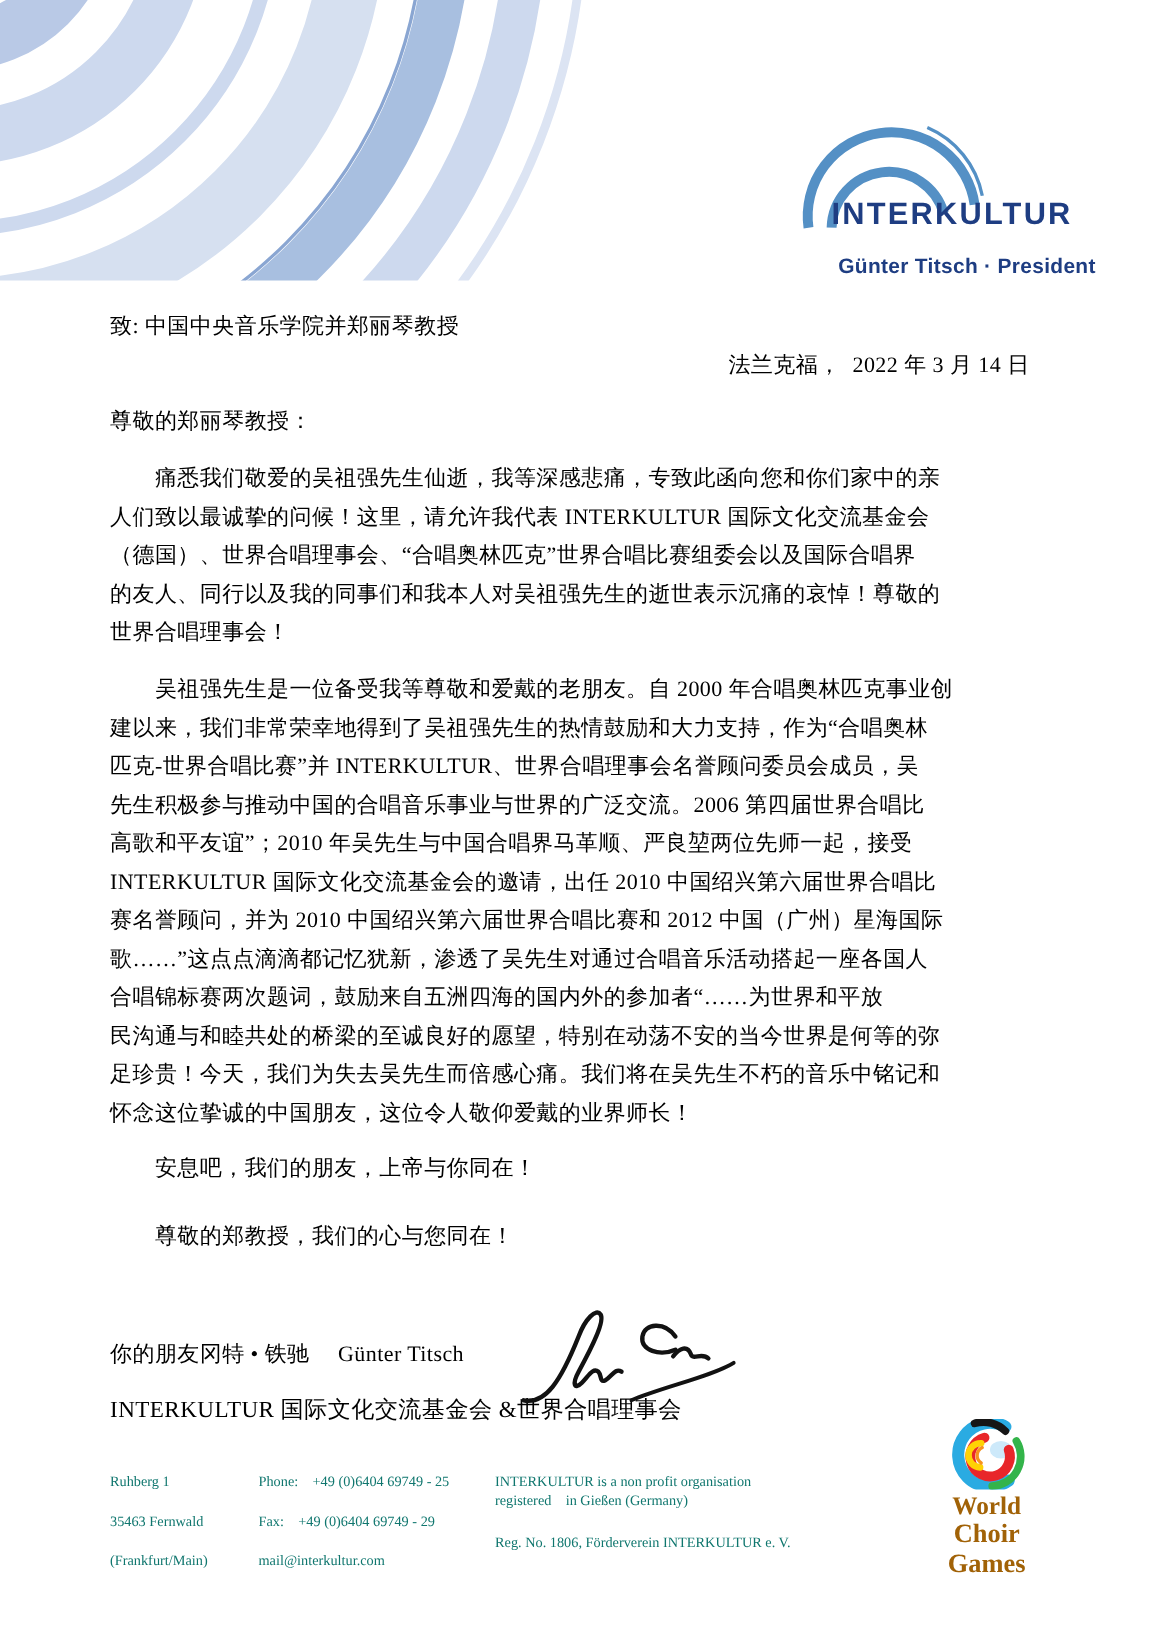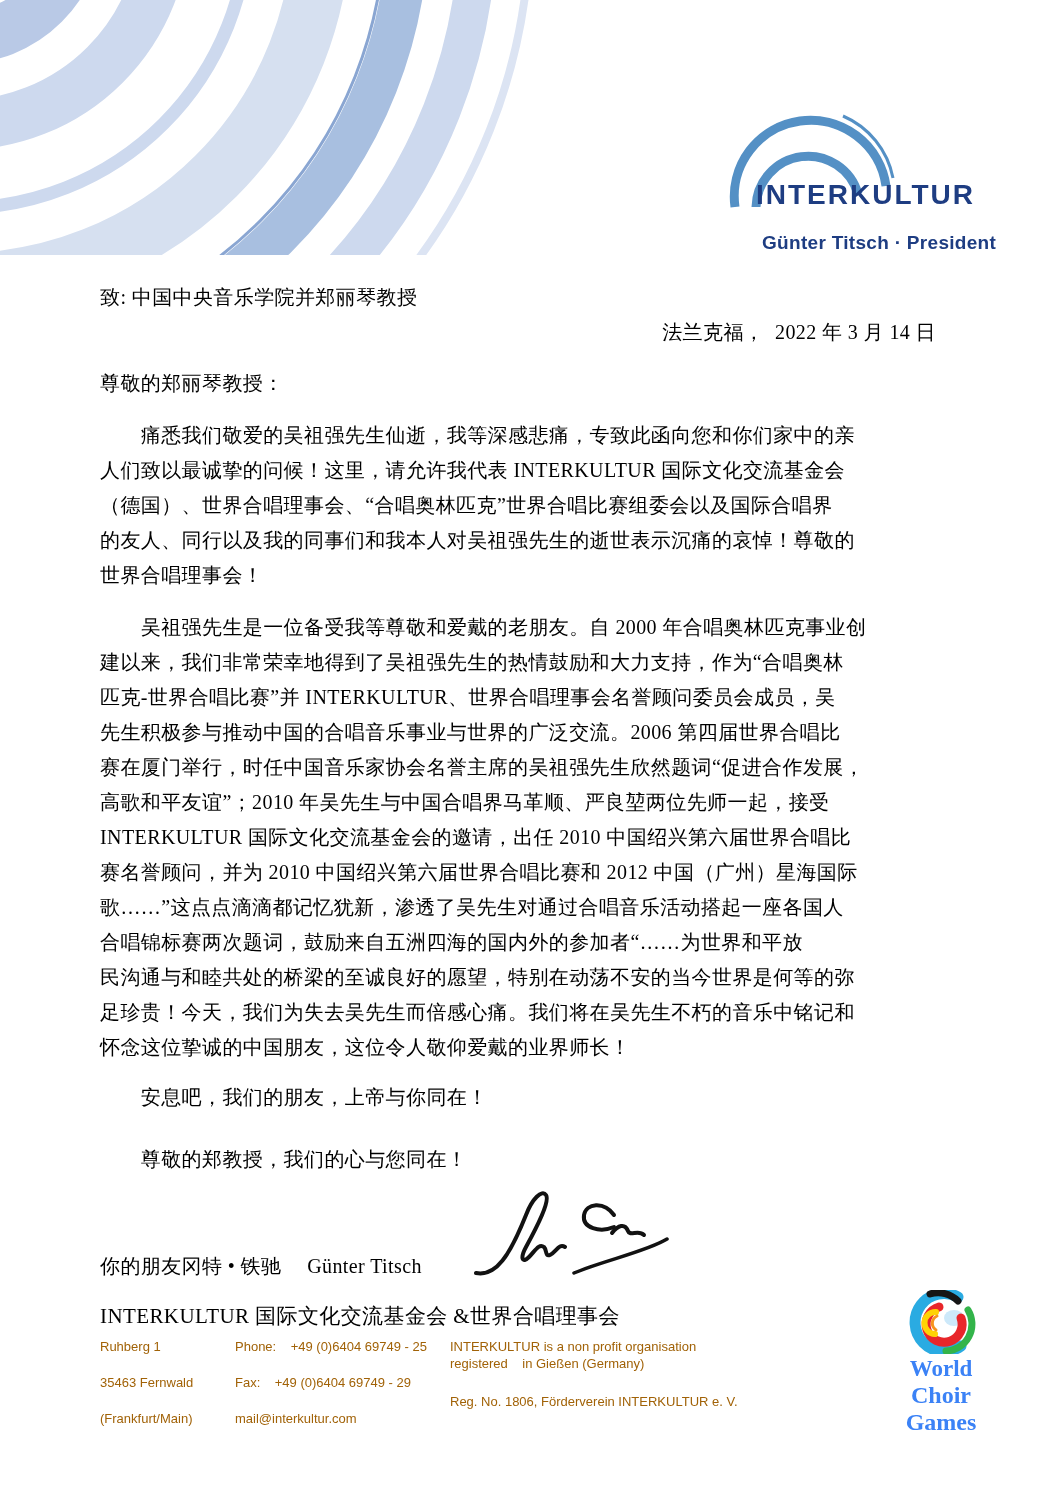--- a/index.html
+++ b/index.html
@@ -27,32 +27,32 @@
   .para{margin-top:17px;}
   .closing{margin-top:15px;}
   .closing2{margin-top:27px;}
   .signer{margin-top:72px;white-space:pre;}
   .org{margin-top:15px;font-size:21px;white-space:pre;}
 
   .signature{position:absolute;left:462px;top:1181px;}
 
   
   .footer{position:absolute;left:100px;top:1338px;width:880px;height:130px;
-          font-family:Liberation Sans, sans-serif;font-size:13px;
-          line-height:17px;color:#a16207;}
+          font-family:Liberation Serif, serif;font-size:13px;
+          line-height:17px;color:#0f766e;}
   .fcol{position:absolute;top:0;}
   .fcol-address{left:0;width:130px;}
   .fcol-contact{left:135px;width:210px;}
   .fcol-legal{left:350px;width:300px;}
   .footer .tline{min-height:17px;margin-bottom:19px;white-space:pre-wrap;}
   .legal-p{white-space:pre-wrap;margin-bottom:21px;}
 
   
-  .wcg{position:absolute;left:876px;top:1290px;width:130px;height:120px;
-       font-family:"Liberation Serif","DejaVu Serif",serif;color:#3b82f6;text-align:center;}
+  .wcg{position:absolute;left:832px;top:1290px;width:130px;height:120px;
+       font-family:"Liberation Serif","DejaVu Serif",serif;color:#a16207;text-align:center;}
   .wcg svg{display:block;margin:0 auto;}
   .wcg-t1{font-size:23px;font-weight:bold;line-height:26px;margin-top:2px;}
   .wcg-t2{font-size:24px;font-weight:bold;line-height:27px;}
 </style>
 </head>
 <body>
 
 <div class="page">
 
   <svg class="deco" width="560" height="255" viewBox="0 0 560 255" aria-hidden="true">
@@ -90,21 +90,20 @@
         <div class="tline">人们致以最诚挚的问候！这里，请允许我代表 INTERKULTUR 国际文化交流基金会</div>
         <div class="tline">（德国）、世界合唱理事会、“合唱奥林匹克”世界合唱比赛组委会以及国际合唱界</div>
         <div class="tline">的友人、同行以及我的同事们和我本人对吴祖强先生的逝世表示沉痛的哀悼！尊敬的</div>
         <div class="tline">世界合唱理事会！</div>
       </div>
     <div class="para">
         <div class="tline">　　吴祖强先生是一位备受我等尊敬和爱戴的老朋友。自 2000 年合唱奥林匹克事业创</div>
         <div class="tline">建以来，我们非常荣幸地得到了吴祖强先生的热情鼓励和大力支持，作为“合唱奥林</div>
         <div class="tline">匹克-世界合唱比赛”并 INTERKULTUR、世界合唱理事会名誉顾问委员会成员，吴</div>
         <div class="tline">先生积极参与推动中国的合唱音乐事业与世界的广泛交流。2006 第四届世界合唱比</div>
-        <div class="tline">赛在厦门举行，时任中国音乐家协会名誉主席的吴祖强先生欣然题词“促进合作发展，</div>
         <div class="tline">高歌和平友谊”；2010 年吴先生与中国合唱界马革顺、严良堃两位先师一起，接受</div>
         <div class="tline">INTERKULTUR 国际文化交流基金会的邀请，出任 2010 中国绍兴第六届世界合唱比</div>
         <div class="tline">赛名誉顾问，并为 2010 中国绍兴第六届世界合唱比赛和 2012 中国（广州）星海国际</div>
         <div class="tline">歌……”这点点滴滴都记忆犹新，渗透了吴先生对通过合唱音乐活动搭起一座各国人</div>
         <div class="tline">合唱锦标赛两次题词，鼓励来自五洲四海的国内外的参加者“……为世界和平放</div>
         <div class="tline">民沟通与和睦共处的桥梁的至诚良好的愿望，特别在动荡不安的当今世界是何等的弥</div>
         <div class="tline">足珍贵！今天，我们为失去吴先生而倍感心痛。我们将在吴先生不朽的音乐中铭记和</div>
         <div class="tline">怀念这位挚诚的中国朋友，这位令人敬仰爱戴的业界师长！</div>
       </div>
     <div class="line closing">　　安息吧，我们的朋友，上帝与你同在！</div>

